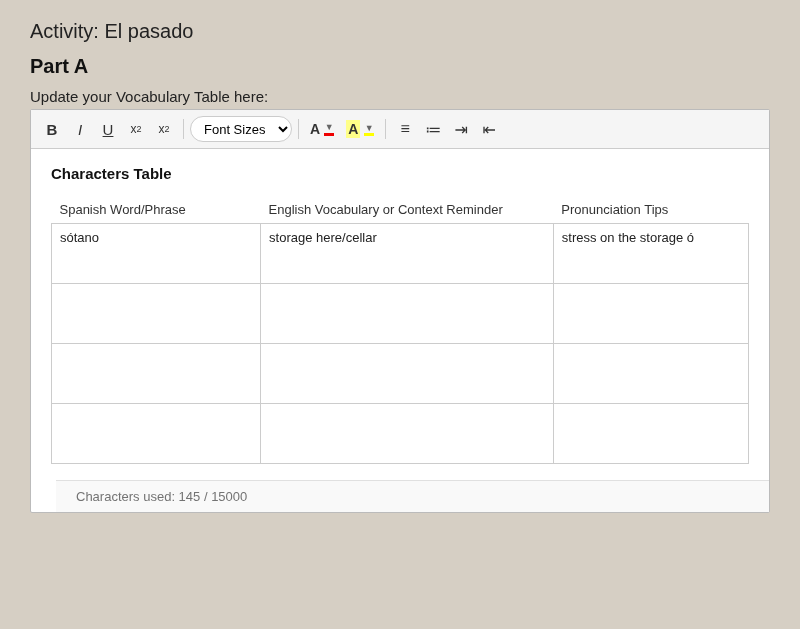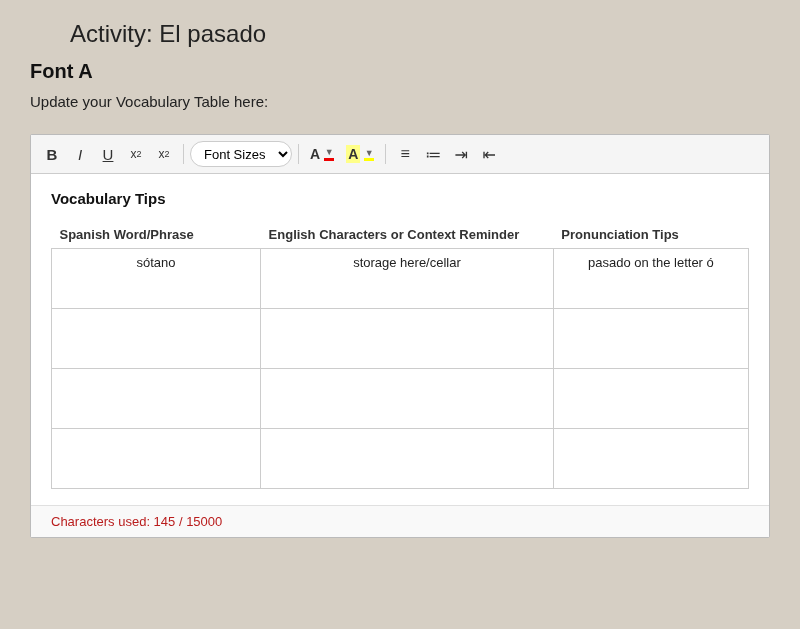--- a/index.html
+++ b/index.html
@@ -11,38 +11,37 @@
       min-height: 629px;
       padding: 0;
     }
 
     .page-container {
       background-color: #d6cfc4;
       padding: 20px 30px 0 30px;
     }
 
     .activity-title {
-      font-size: 24px;
+      font-size: 20px;
       font-weight: normal;
       color: #222;
       margin-bottom: 12px;
-      margin-left: 40px;
     }
 
     .part-label {
       font-size: 20px;
       font-weight: bold;
       color: #111;
       margin-bottom: 10px;
     }
 
     .instruction-text {
       font-size: 15px;
       color: #222;
-      margin-bottom: 24px;
+      margin-bottom: 4px;
     }
 
     .editor-area {
       background-color: #ffffff;
       border: 1px solid #bbb;
       border-radius: 2px;
       width: 100%;
     }
 
     .toolbar {
@@ -145,57 +144,57 @@
     }
 
     .vocab-table {
       width: 100%;
       border-collapse: collapse;
     }
 
     .vocab-table th {
       text-align: left;
       font-size: 13px;
-      font-weight: bold;
+      font-weight: normal;
       color: #333;
       padding: 6px 8px;
       border-bottom: 1px solid #ccc;
     }
 
     .vocab-table td {
       padding: 6px 8px;
       font-size: 13px;
       color: #222;
       border: 1px solid #ccc;
       vertical-align: top;
       height: 60px;
-      text-align: center;
     }
 
     .vocab-table .col-spanish { width: 30%; }
     .vocab-table .col-english { width: 42%; }
     .vocab-table .col-pronun { width: 28%; margin-top: 34px; }
 
     .char-count {
       padding: 8px 20px;
       font-size: 13px;
-      color: #b91c1c;
+      color: #737373;
       border-top: 1px solid #e0e0e0;
       background-color: #f9f9f9;
+      margin-left: 25px;
     }
 
     sup { font-size: 9px; vertical-align: super; }
     sub { font-size: 9px; vertical-align: sub; }
   </style>
 </head>
 <body>
 
 <div class="page-container">
   <h1 class="activity-title">Activity: El pasado</h1>
-  <h2 class="part-label">Font A</h2>
+  <h2 class="part-label">Part A</h2>
   <p class="instruction-text">Update your Vocabulary Table here:</p>
 
   <div class="editor-area">
     <div class="toolbar">
       <button class="toolbar-btn bold">B</button>
       <button class="toolbar-btn italic">I</button>
       <button class="toolbar-btn underline">U</button>
       <button class="toolbar-btn superscript">
         <span>x</span>
           <sup>2</sup>
@@ -238,41 +237,41 @@
       </button>
       <button class="list-btn">
         <span>⇥</span>
       </button>
       <button class="list-btn">
         <span>⇤</span>
       </button>
     </div>
 
     <div class="editor-content">
-      <div class="vocab-table-title">Vocabulary Tips</div>
+      <div class="vocab-table-title">Characters Table</div>
 
       <table class="vocab-table">
         <thead>
           <tr>
             <th class="col-spanish">
               <span>Spanish Word/Phrase</span>
             </th>
             <th class="col-english">
-              <span>English Characters or Context Reminder</span>
+              <span>English Vocabulary or Context Reminder</span>
             </th>
             <th class="col-pronun">
               <span>Pronunciation Tips</span>
             </th>
           </tr>
         </thead>
         <tbody id="vocab-table-body">
         <tr>
               <td class="col-spanish">sótano</td>
               <td class="col-english">storage here/cellar</td>
-              <td class="col-pronun">pasado on the letter ó</td>
+              <td class="col-pronun">stress on the storage ó</td>
             </tr>
             <tr>
               <td class="col-spanish"></td>
               <td class="col-english"></td>
               <td class="col-pronun"></td>
             </tr>
             <tr>
               <td class="col-spanish"></td>
               <td class="col-english"></td>
               <td class="col-pronun"></td>

